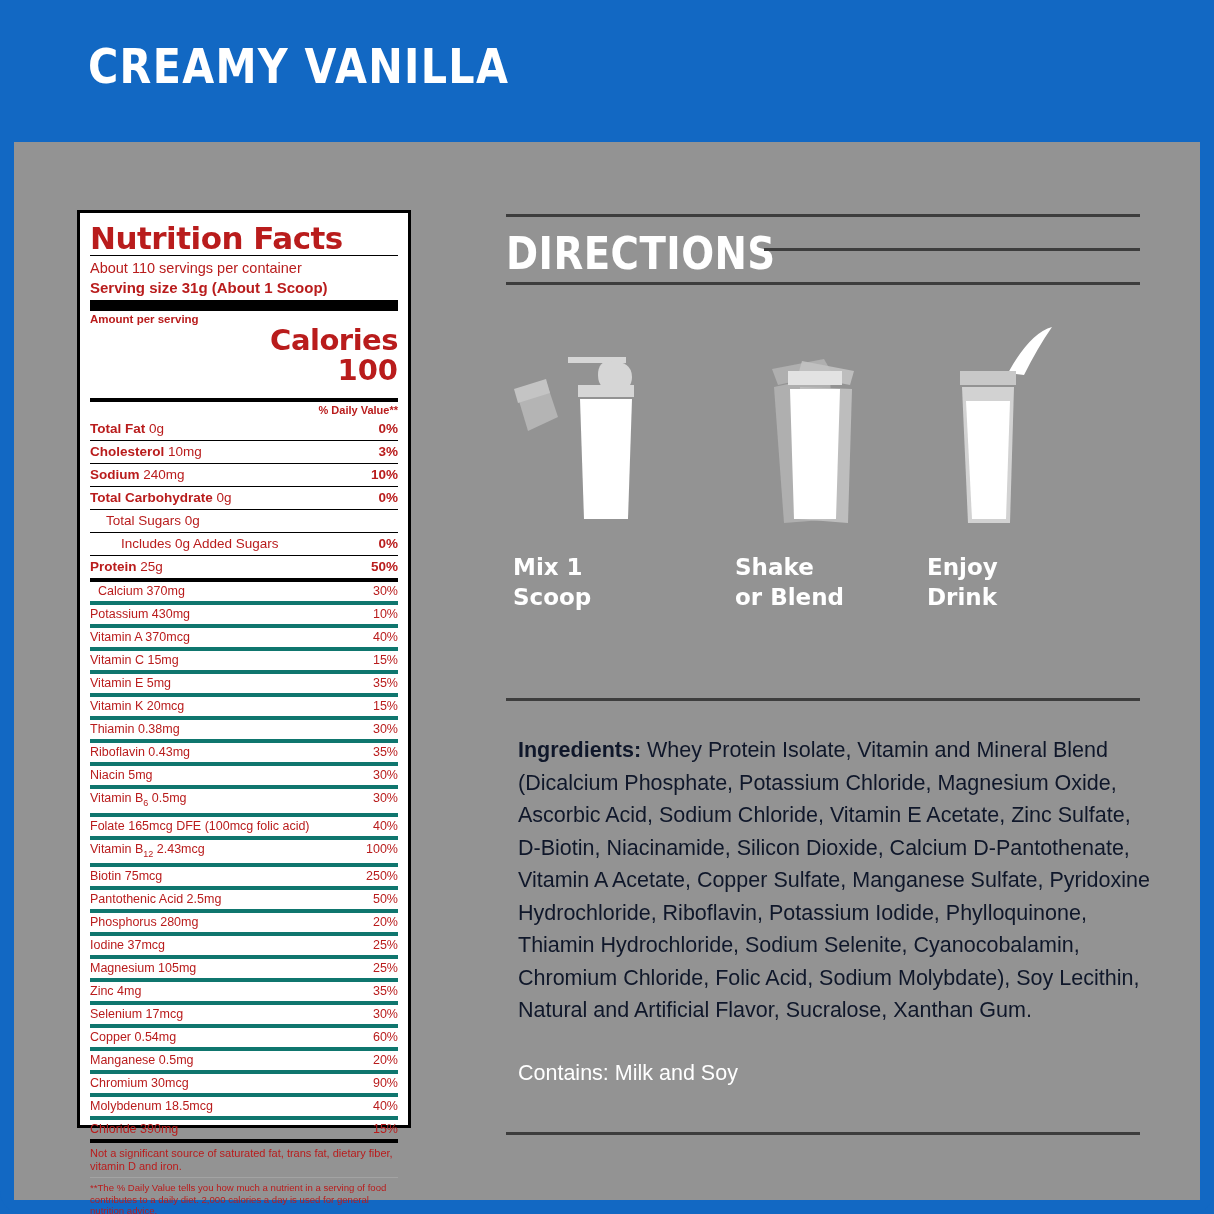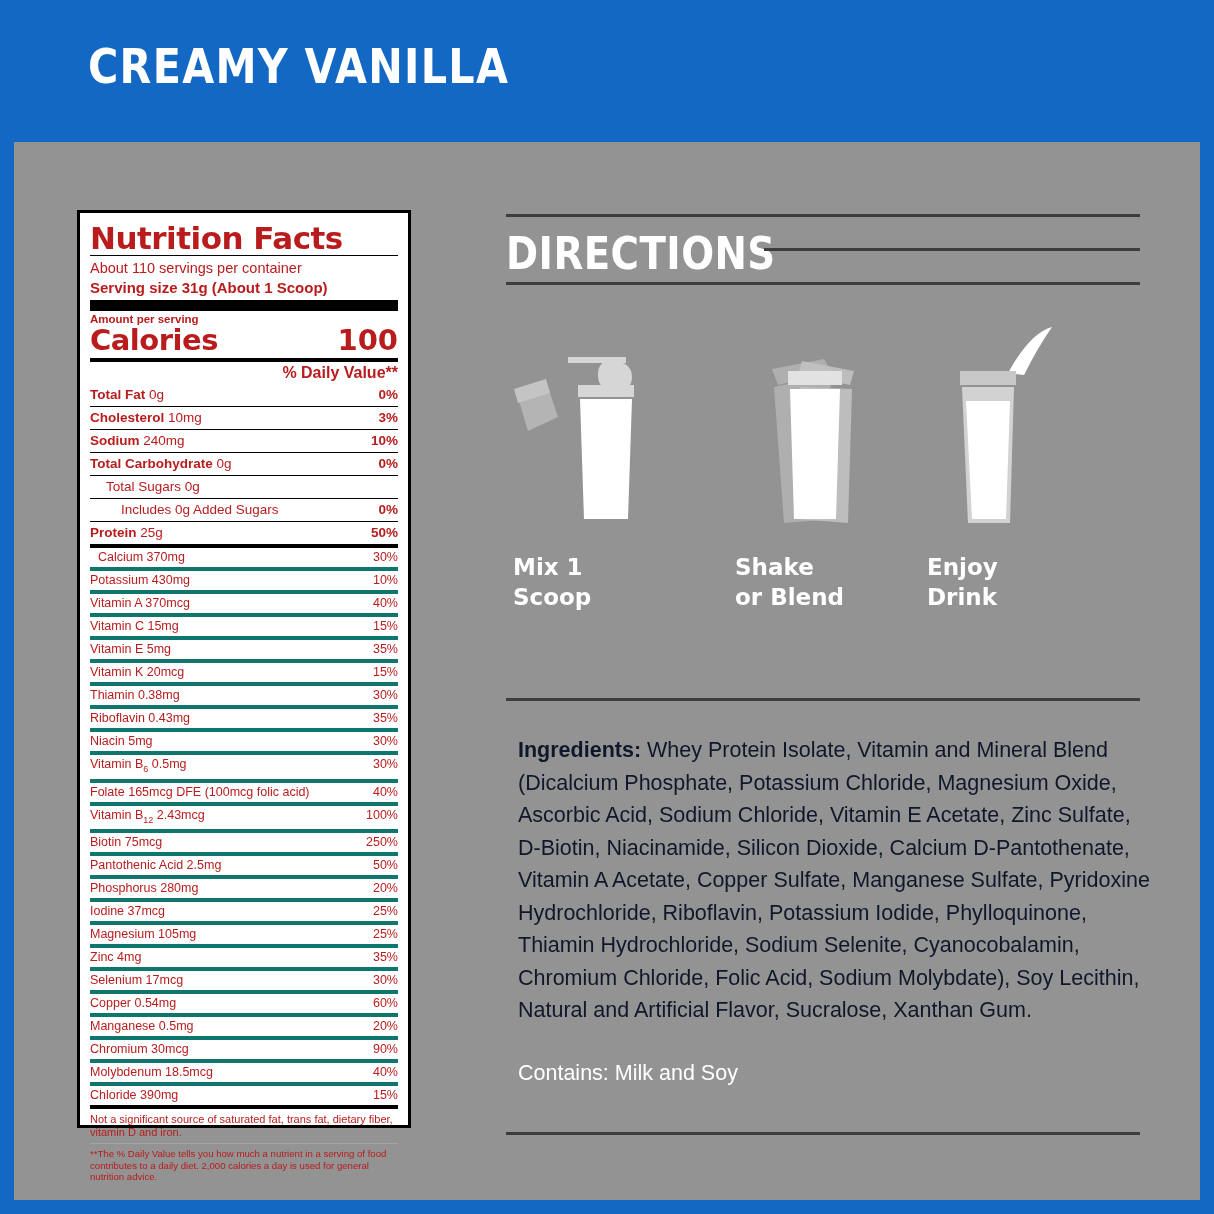--- a/index.html
+++ b/index.html
@@ -90,38 +90,39 @@
   }
   .nf-amount {
     font-size: 11.5px;
     font-weight: bold;
     padding-top: 2px;
   }
   .nf-cal-row {
     display: flex;
     justify-content: space-between;
     align-items: flex-end;
-    padding-bottom: 3px;
+    padding-bottom: 13px;
+    flex-direction: column;
   }
   .nf-cal-label {
     font-size: 29px;
     font-weight: bold;
     font-family: "DejaVu Sans", sans-serif;
     letter-spacing: -0.5px;
     line-height: 30px;
   }
   .nf-cal-value {
     font-size: 29px;
     font-weight: bold;
     font-family: "DejaVu Sans", sans-serif;
     line-height: 30px;
   }
   .nf-dv-head {
     text-align: right;
-    font-size: 16px;
+    font-size: 11px;
     font-weight: bold;
     padding: 2px 0 2px 0;
   }
   .nf-row {
     display: flex;
     justify-content: space-between;
     font-size: 13.5px;
     line-height: 16px;
     padding: 3px 0 3px 0;
     border-top: 1px solid #000;

